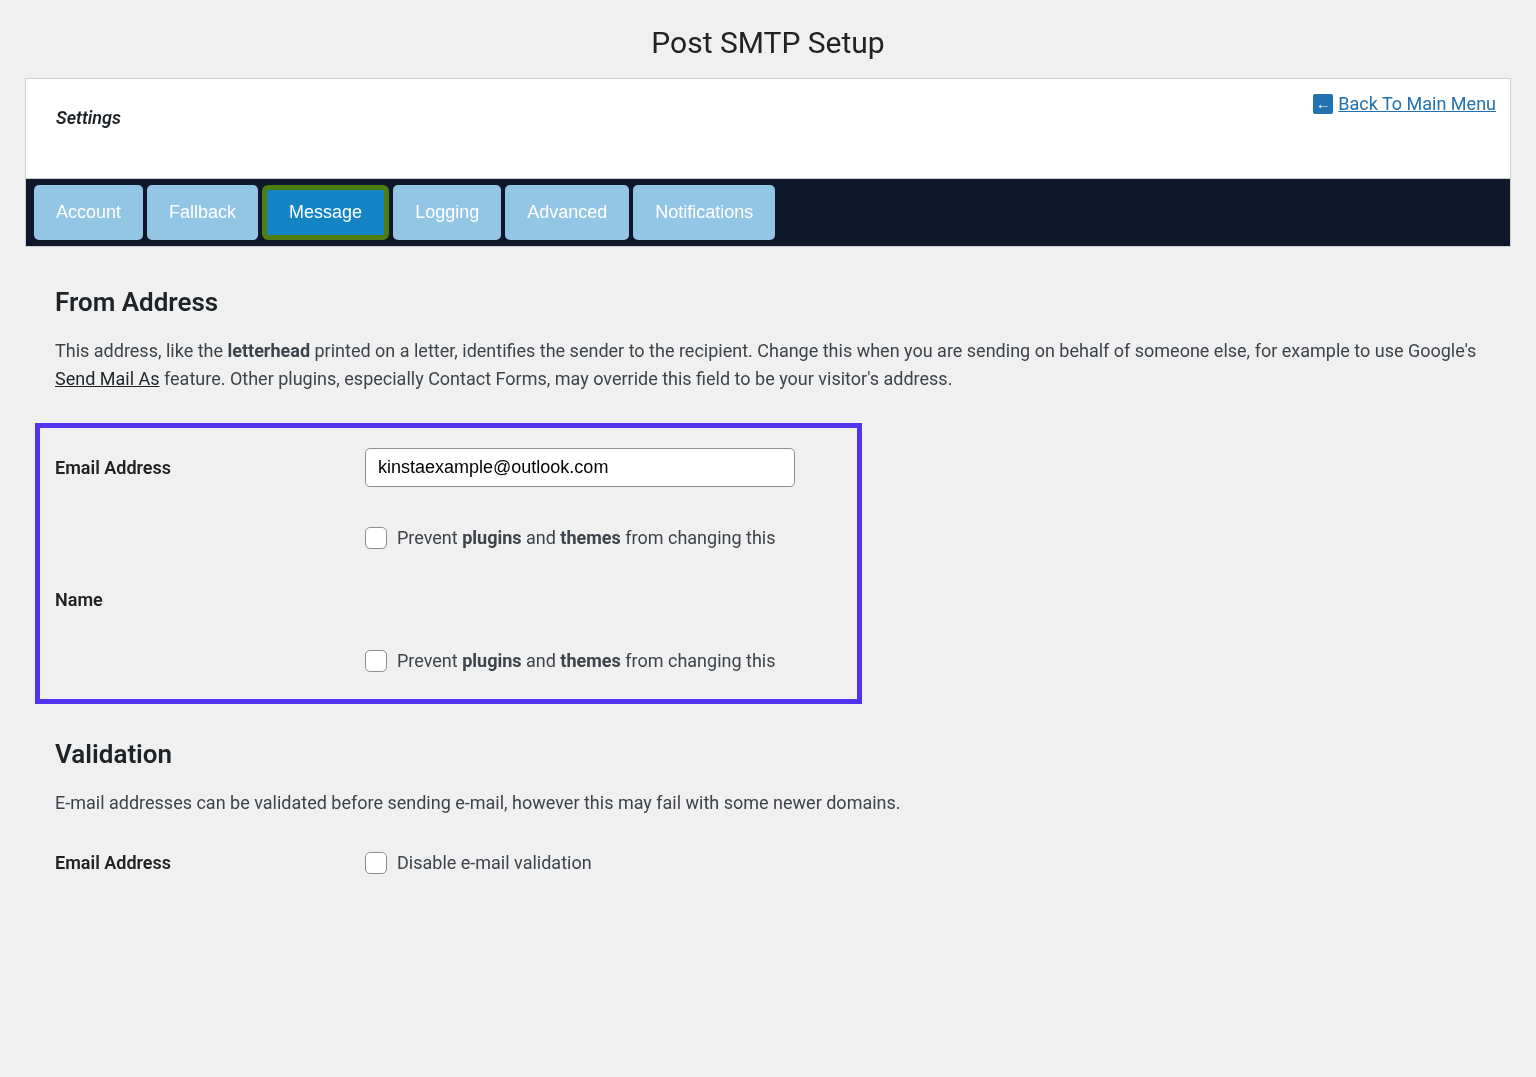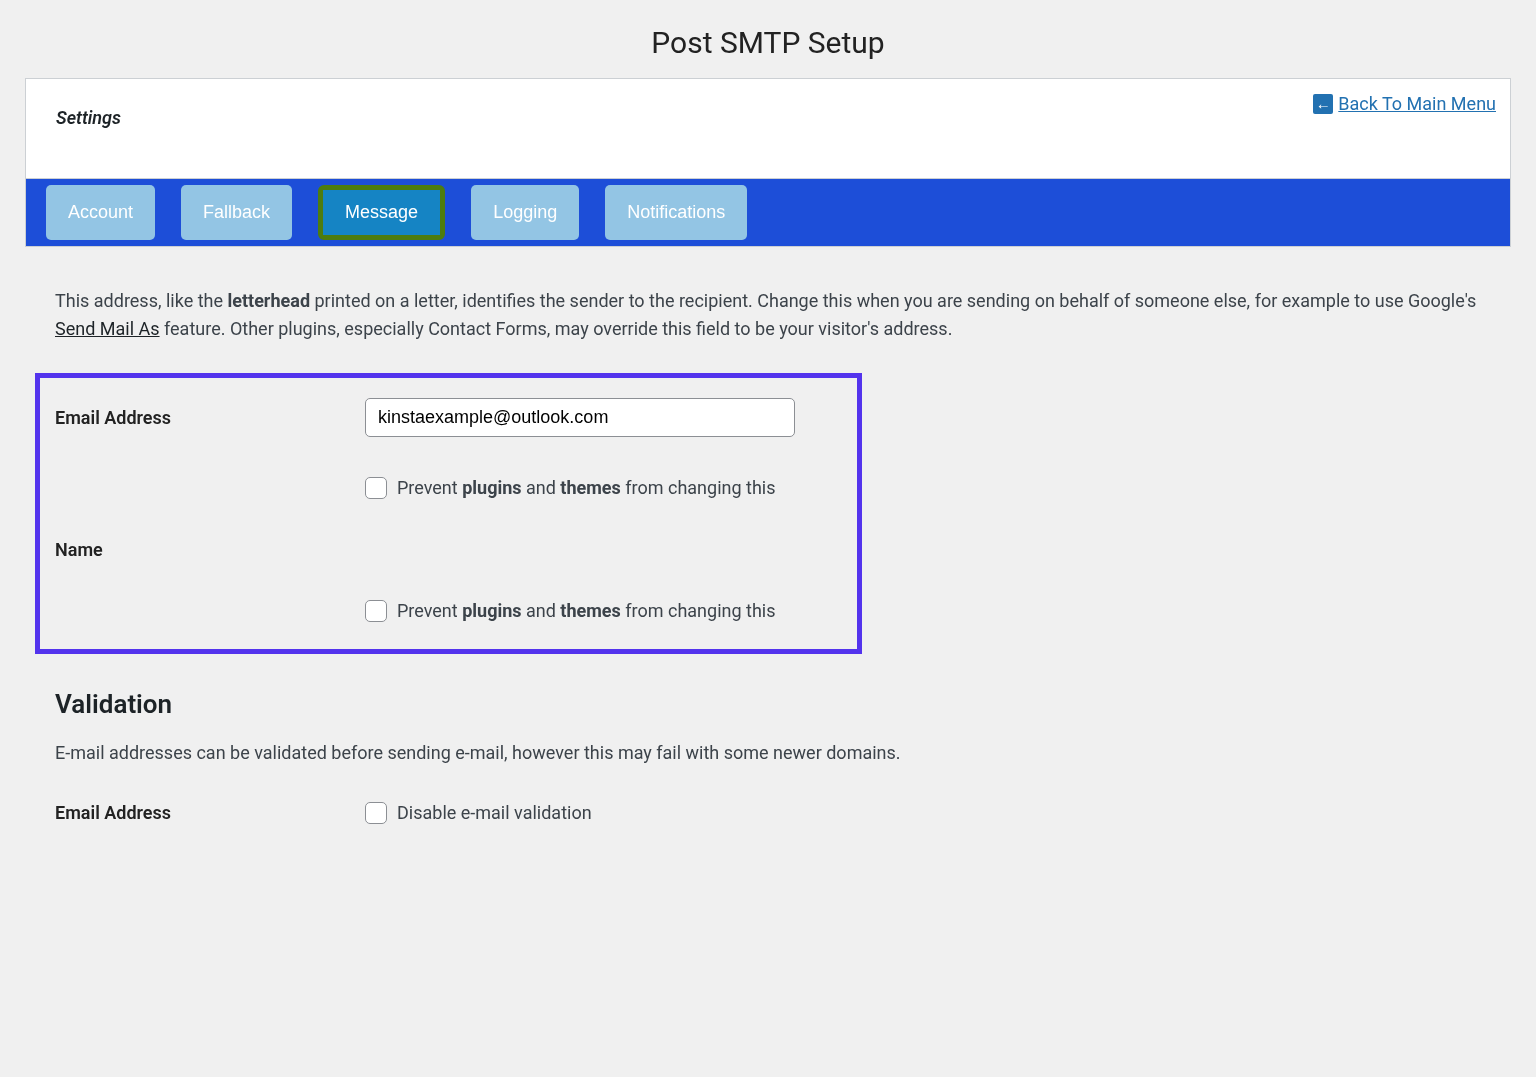--- a/index.html
+++ b/index.html
@@ -53,26 +53,26 @@
       text-align: right;
     }
     .settings-label {
       font-weight: 600;
       font-size: 18px;
       color: #1d2327;
       font-style: italic;
     }
     .tabs-container {
       margin: 0 25px;
-      background: #1d4ed8;
+      background: #0f172a;
       border: 1px solid #ccd0d4;
       border-top: none;
-      padding: 6px 20px;
-      display: flex;
-      gap: 26px;
+      padding: 6px 8px;
+      display: flex;
+      gap: 4px;
     }
     .tab {
       background: #93c5e4;
       color: #fff;
       padding: 12px 22px;
       border-radius: 5px;
       font-size: 18px;
       cursor: pointer;
       border: none;
     }
@@ -188,25 +188,27 @@
   <span class="settings-label">Settings</span>
 </div>
 
 <div class="tabs-container">
   <button class="tab">Account</button>
   <button class="tab">Fallback</button>
   <span class="tab-highlight">
     <button class="tab active">Message</button>
   </span>
   <button class="tab">Logging</button>
+  <button class="tab">Advanced</button>
   <button class="tab">Notifications</button>
 </div>
 
 <div class="content">
 
+  <h2 class="section-heading">From Address</h2>
 
   <p class="section-desc">
     <span>This address, like the </span><strong>letterhead</strong><span> printed on a letter, identifies the sender to the recipient. Change this when you are sending on behalf of someone else, for example to use Google's </span><a href="#">Send Mail As</a><span> feature. Other plugins, especially Contact Forms, may override this field to be your visitor's address.</span>
   </p>
 
   <div class="highlighted-group">
     <div class="form-row">
       <label class="form-label">Email Address</label>
       <input type="text" class="form-input" value="kinstaexample@outlook.com" style="">
     </div>

